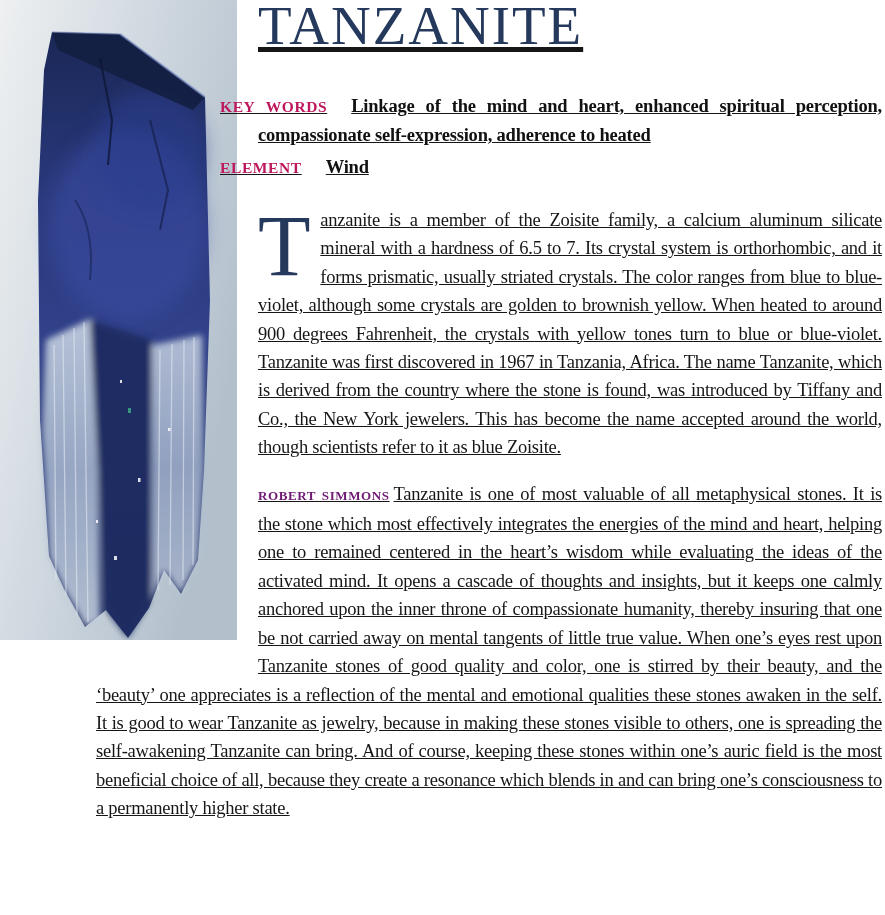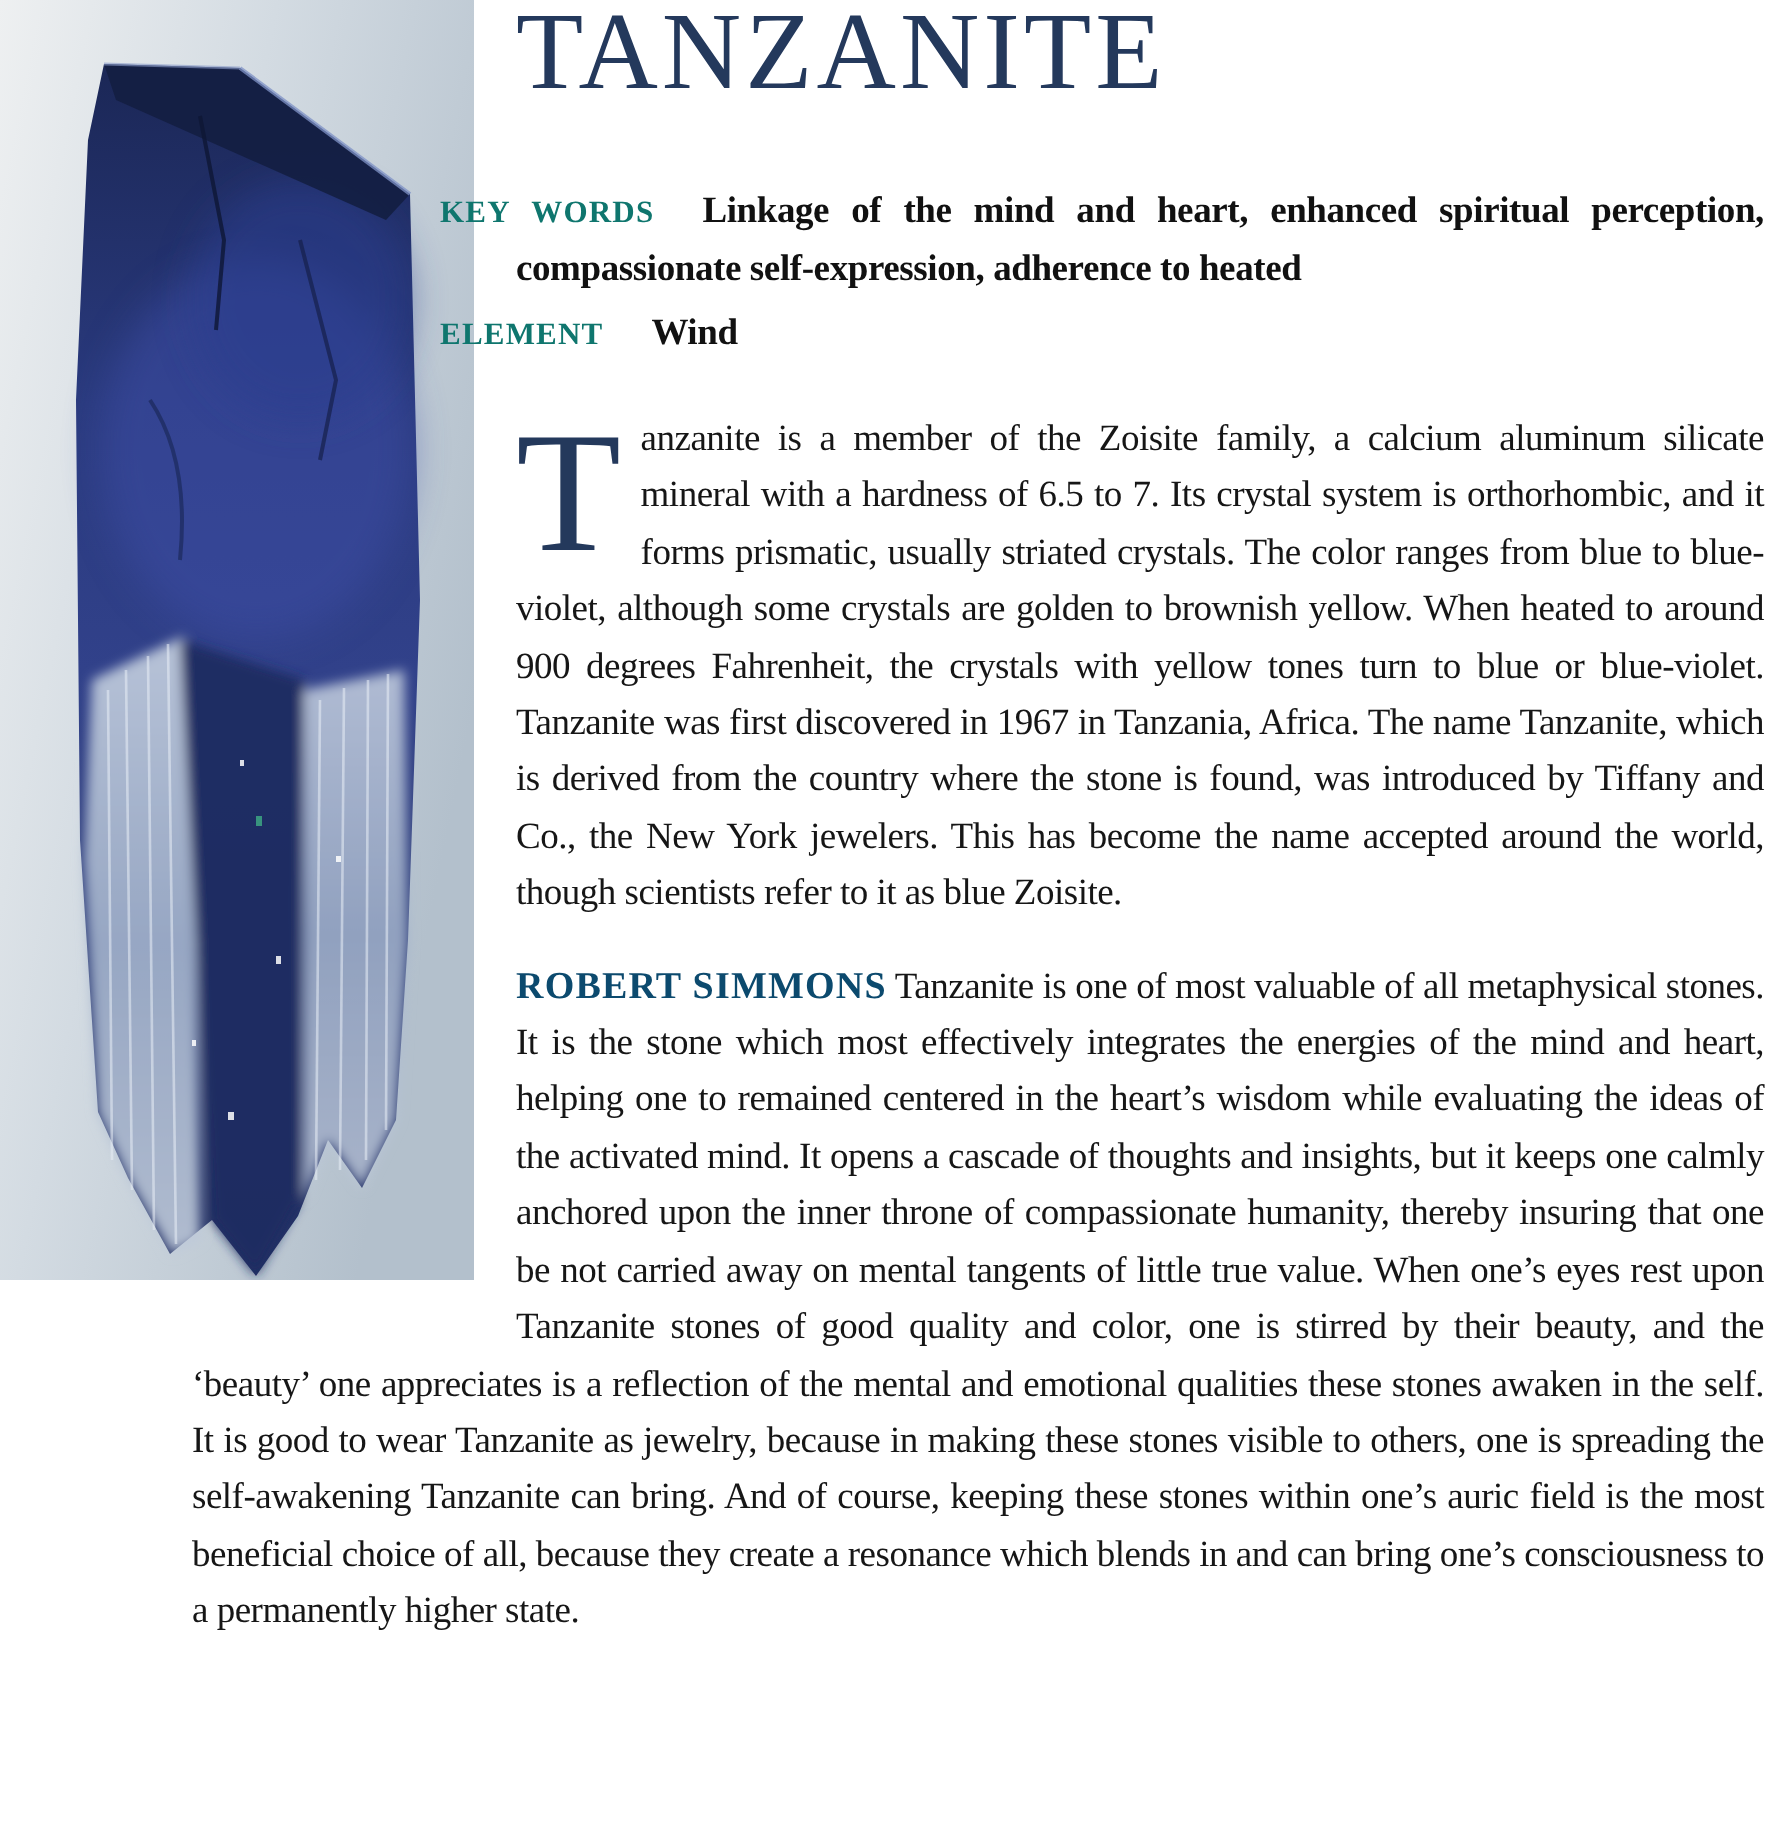--- a/index.html
+++ b/index.html
@@ -10,20 +10,21 @@
   .page {
     position: relative;
     width: 885px;
     height: 915px;
     background: #ffffff;
     overflow: hidden;
     box-sizing: border-box;
     padding: 0 3px 0 96px;
     font-family: "Liberation Serif", "DejaVu Serif", serif;
     color: #161616;
+    text-decoration: underline;
   }
   .photo {
     float: left;
     width: 237px;
     height: 640px;
     margin: 0 21px 30px -96px;
     background: #c7d1da;
   }
   .photo svg { display: block; }
   h1.title {
@@ -46,21 +47,21 @@
     line-height: 29px;
     font-weight: 700;
     color: #111111;
     text-align: justify;
     letter-spacing: -0.2px;
   }
   .prop-label {
     font-weight: 700;
     font-size: 15.5px;
     letter-spacing: 0.6px;
-    color: #0f766e;
+    color: #be185d;
     margin-right: 24px;
   }
   .body-par {
     font-size: 18.5px;
     line-height: 28.4px;
     letter-spacing: -0.25px;
     text-align: justify;
     margin: 0;
   }
   .intro {
@@ -71,23 +72,23 @@
     font-size: 86px;
     line-height: 68px;
     color: #24395c;
     margin: 6px 10px 0 0;
     font-family: "Liberation Serif", "DejaVu Serif", serif;
   }
   .simmons {
     margin-top: 18px;
   }
   .simmons-label {
-    color: #0c4a6e;
+    color: #701a75;
     font-weight: 700;
-    font-size: 19px;
+    font-size: 13px;
     letter-spacing: 0.6px;
     margin-right: 4px;
   }
   .closing {
     text-indent: 30px;
   }
 </style>
 </head>
 <body>
 

